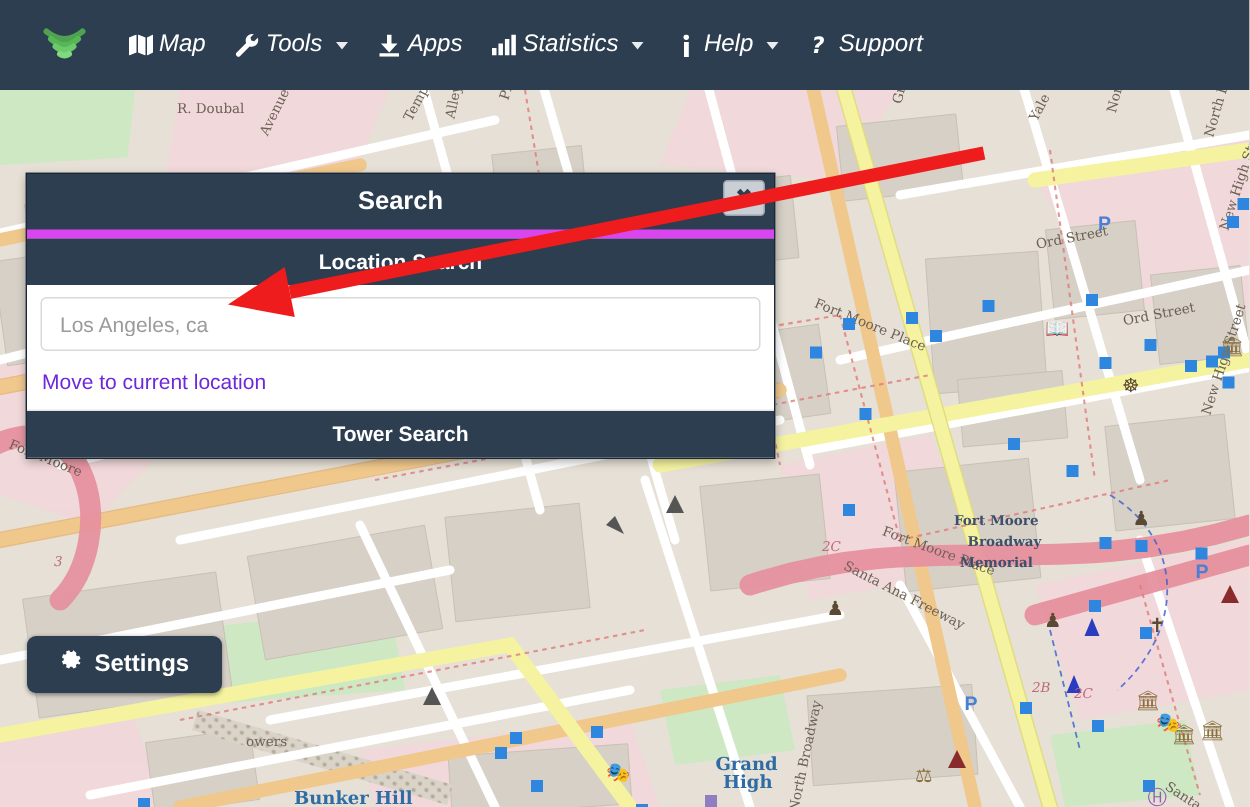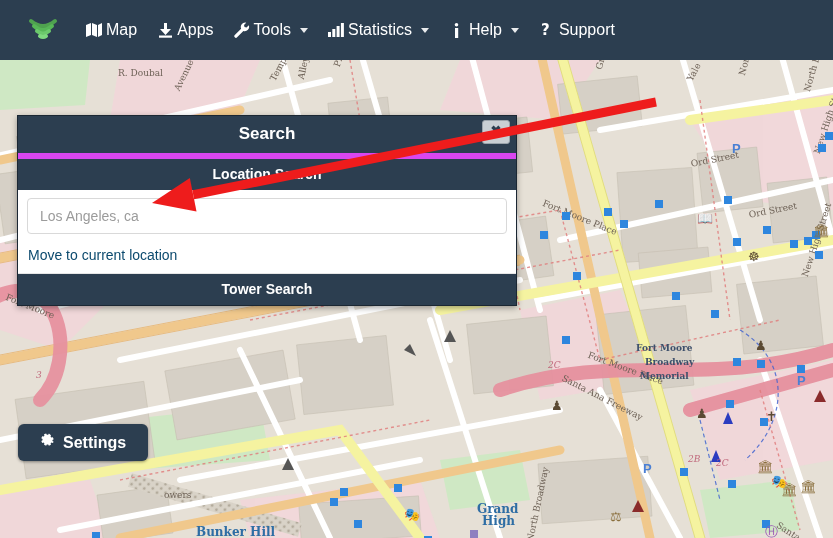--- a/index.html
+++ b/index.html
@@ -32,21 +32,21 @@
   .poi-glyph.blue{color:#4a7fd4;font-weight:bold;}
   .poi-glyph.dark{color:#5b4a33;}
 
   
   .navbar{
     position:absolute;left:0;top:0;width:833px;height:60px;
     background:#2c3e50;z-index:50;
     display:flex;align-items:center;
   }
   .brand{margin-left:28px;margin-right:18px;display:flex;align-items:center;}
-  .nav-items{display:flex;align-items:center;}
+  .nav-items{display:flex;align-items:center;font-style:italic;}
   .nav-item{
     display:flex;align-items:center;gap:4px;
     color:#ffffff;font-size:16px;padding:6px 10px;cursor:pointer;
     white-space:nowrap;
   }
   .nav-ico{display:inline-flex;align-items:center;justify-content:center;width:16px;height:16px;color:#fff;}
   .caret{
     width:0;height:0;border-left:4px solid transparent;border-right:4px solid transparent;
     border-top:5px solid #ffffff;margin-left:5px;opacity:.9;
   }
@@ -85,21 +85,21 @@
   }
   .field-wrap{background:#fff;padding:8px 9px;}
   .field{
     width:100%;box-sizing:border-box;height:36px;
     border:1px solid #d9d9d9;border-radius:4px;background:#fff;
     padding:0 12px;font-size:14px;color:#9b9b9b;
     font-family:"Liberation Sans", sans-serif;outline:none;
   }
   .field::placeholder{color:#a8a8a8;}
   .linkrow{background:#fff;padding:4px 10px 9px 10px;border-bottom:1px solid #e6e6e6;}
-  .gl-link{color:#0c4a6e;font-size:14px;text-decoration:none;cursor:pointer;}
+  .gl-link{color:#6d28d9;font-size:14px;text-decoration:none;cursor:pointer;}
 
   
   .settings-btn{
     position:absolute;left:18px;top:424px;z-index:40;
     background:#2c3e50;color:#fff;border-radius:6px;
     padding:9px 22px;font-size:16px;font-weight:bold;
     display:flex;align-items:center;gap:8px;cursor:pointer;
     box-shadow:0 1px 3px rgba(0,0,0,.4);
   }
 
@@ -365,36 +365,36 @@
         <span class="nav-ico">
           <svg width="16" height="14" viewBox="0 0 16 14">
               <path d="M0 2 L5 0 L5 12 L0 14 Z M6 0 L11 2 L11 14 L6 12 Z M12 2 L16 0 L16 12 L12 14 Z" fill="#fff"></path>
             </svg>
         </span>
         <span>Map</span>
       </div>
 
       <div class="nav-item">
         <span class="nav-ico">
+          <svg width="16" height="16" viewBox="0 0 16 16">
+              <path d="M11.2 0.6a4.4 4.4 0 0 0-4.1 6.1L0.8 13a1.6 1.6 0 0 0 2.3 2.3l6.3-6.3a4.4 4.4 0 0 0 5.4-5.8l-2.3 2.3-2-0.5-0.5-2 2.2-2.3a4.6 4.6 0 0 0-1-0.1z" fill="#fff"></path>
+            </svg>
+        </span>
+        <span>Tools</span>
+        <span class="caret"></span>
+      </div>
+
+      <div class="nav-item">
+        <span class="nav-ico">
           <svg width="15" height="15" viewBox="0 0 15 15">
               <path d="M6 0 H9 V6 H13 L7.5 12 L2 6 H6 Z" fill="#fff"></path>
               <rect x="1" y="12.5" width="13" height="2.2" fill="#fff"></rect>
             </svg>
         </span>
         <span>Apps</span>
-      </div>
-
-      <div class="nav-item">
-        <span class="nav-ico">
-          <svg width="16" height="16" viewBox="0 0 16 16">
-              <path d="M11.2 0.6a4.4 4.4 0 0 0-4.1 6.1L0.8 13a1.6 1.6 0 0 0 2.3 2.3l6.3-6.3a4.4 4.4 0 0 0 5.4-5.8l-2.3 2.3-2-0.5-0.5-2 2.2-2.3a4.6 4.6 0 0 0-1-0.1z" fill="#fff"></path>
-            </svg>
-        </span>
-        <span>Tools</span>
-        <span class="caret"></span>
       </div>
 
       <div class="nav-item">
         <span class="nav-ico">
           <svg width="16" height="14" viewBox="0 0 16 14">
               <rect x="0" y="9" width="3" height="5" fill="#fff"></rect>
               <rect x="4.3" y="6" width="3" height="8" fill="#fff"></rect>
               <rect x="8.6" y="3" width="3" height="11" fill="#fff"></rect>
               <rect x="12.9" y="0" width="3" height="14" fill="#fff"></rect>
             </svg>

